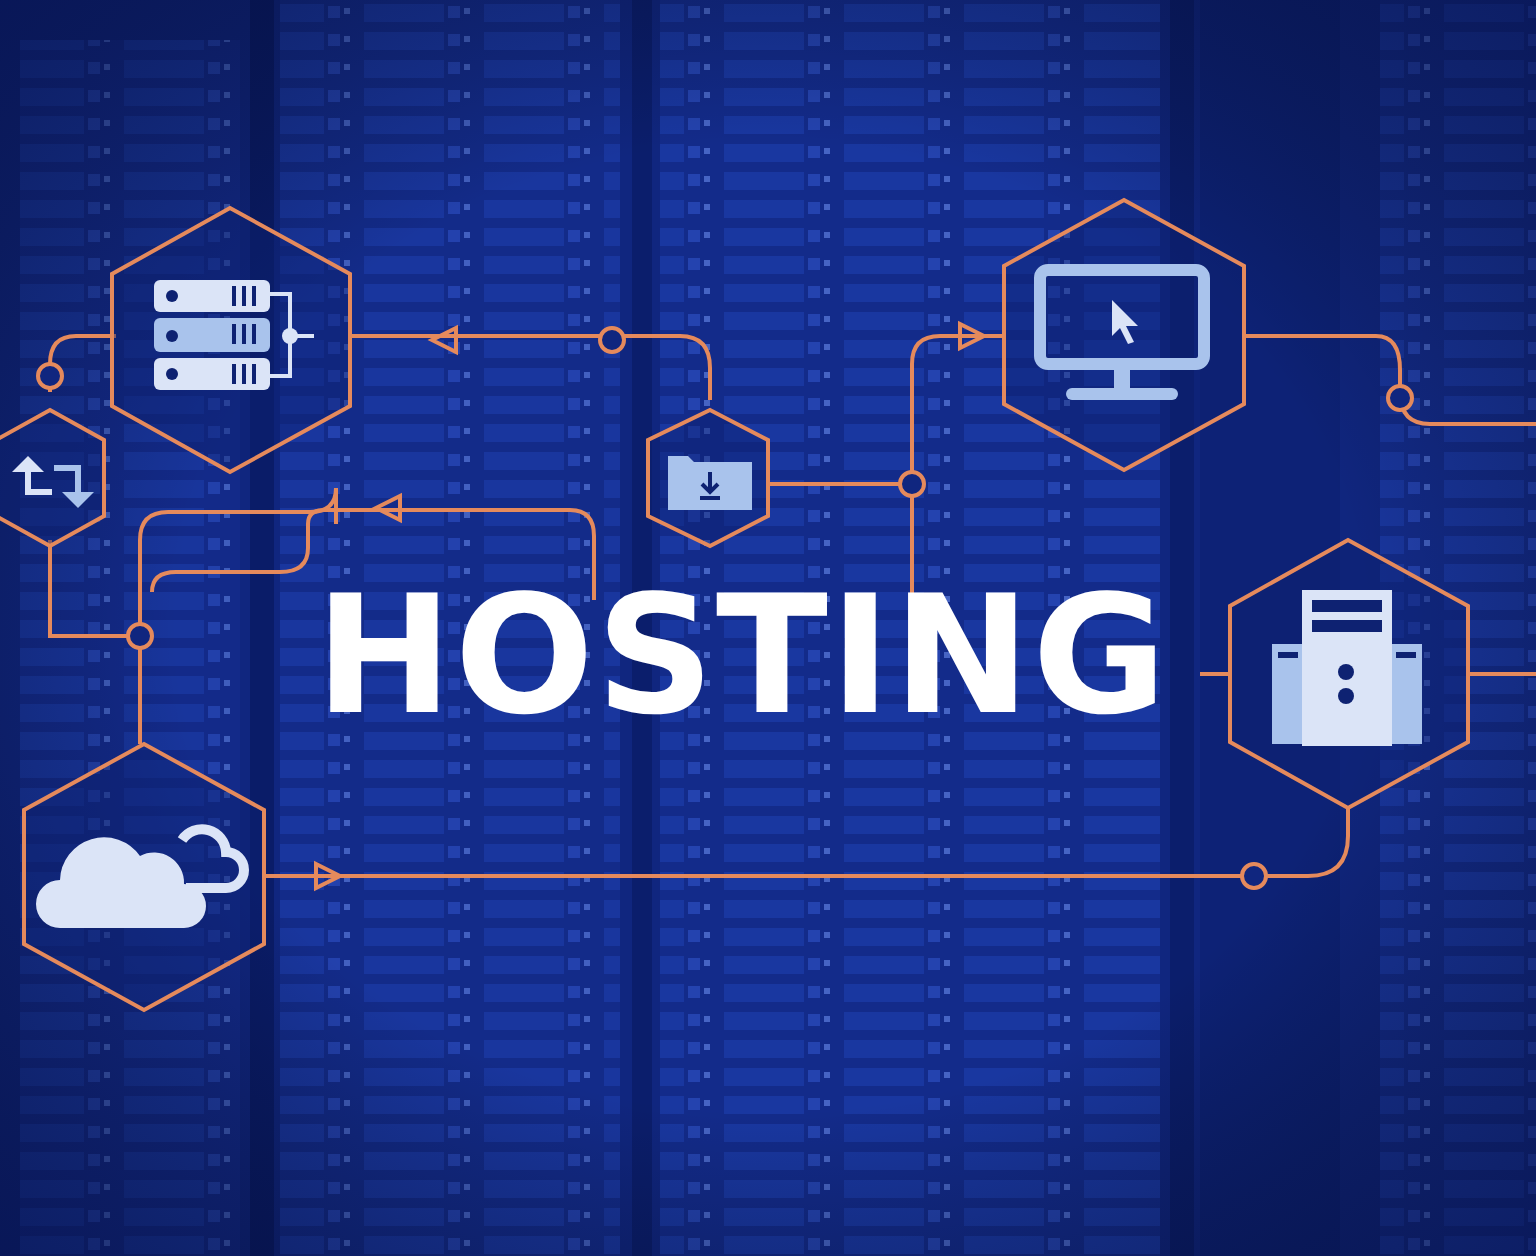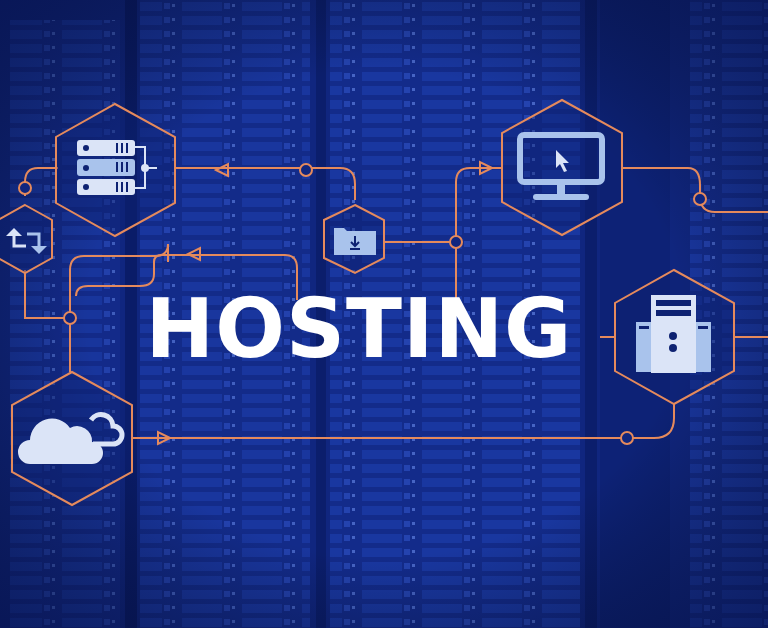--- a/index.html
+++ b/index.html
@@ -1,19 +1,19 @@
 <!DOCTYPE html>
 <html><head>
 <meta charset="utf-8">
 <style>
   html,body{margin:0;padding:0;}
   body{width:768px;height:628px;overflow:hidden;background:#0c1f6e;}
   .stage{position:relative;width:768px;height:628px;overflow:hidden;
     background:linear-gradient(180deg,#13298a 0%,#0e2380 45%,#0a1a66 100%);}
-  .title{position:absolute;left:124px;top:286px;width:470px;height:86px;
+  .title{position:absolute;left:136px;top:286px;width:470px;height:86px;
     font-family:"DejaVu Sans","Liberation Sans",sans-serif;font-weight:bold;
     font-size:82px;line-height:86px;color:#ffffff;letter-spacing:1px;
     text-align:center;}
   svg.overlay{position:absolute;left:0;top:0;}
 </style>
 </head>
 <body>
 
 <div class="stage">
 

